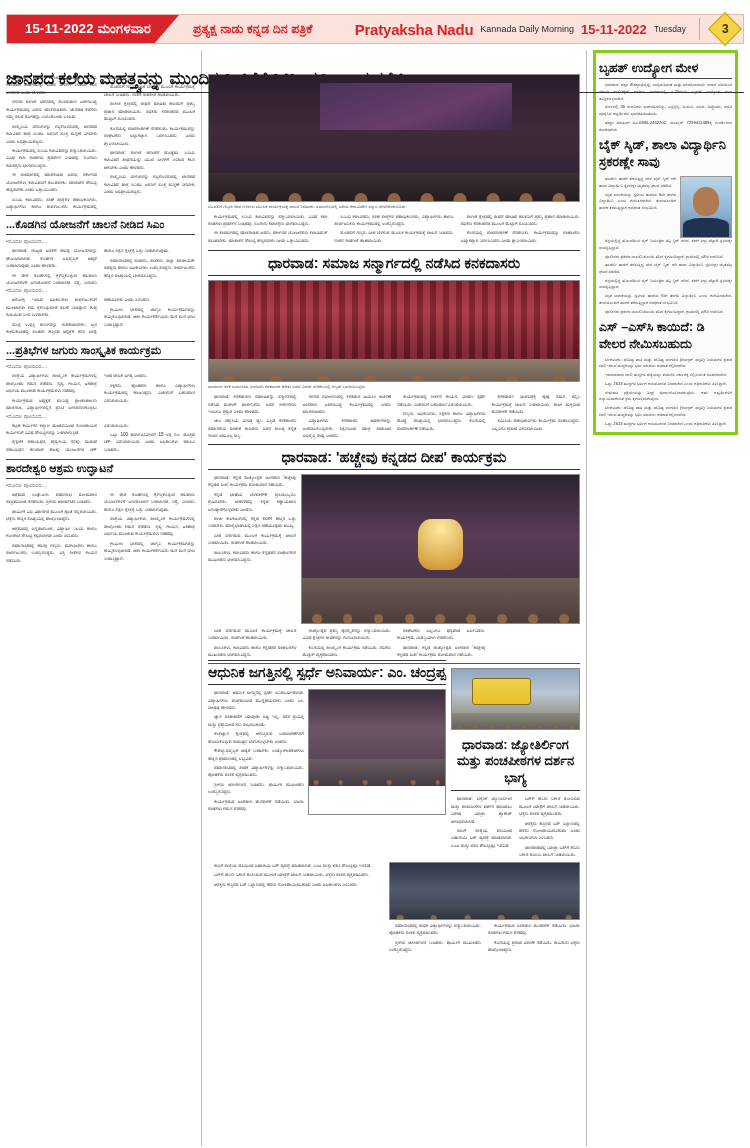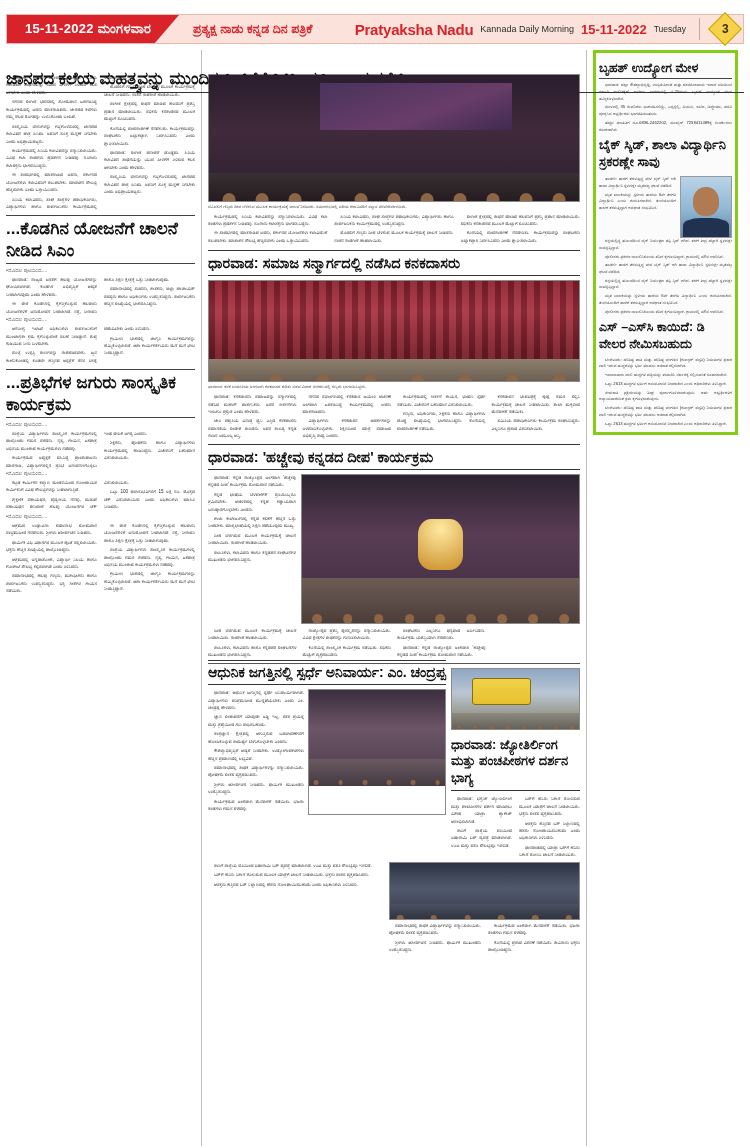--- a/index.html
+++ b/index.html
@@ -59,28 +59,28 @@
   
   .lead-headline {
     font-size:17.5px; font-weight:bold; color:#111;
     line-height:1.25; letter-spacing:-.2px;
     padding:4px 0 3px 0;
     border-bottom:1.5px solid #333;
     margin-bottom:4px;
   }
   .sec-headline {
     font-size:14.5px; font-weight:bold; color:#111;
-    line-height:1.25; text-align:left;
+    line-height:1.25; text-align:center;
     padding:3px 0 3px 0;
     border-top:1.2px solid #333;
     border-bottom:1.2px solid #333;
     margin:4px 0 4px 0;
   }
   .sub-headline {
-    font-size:17px; font-weight:bold; color:#111;
+    font-size:11px; font-weight:bold; color:#111;
     line-height:1.25;
     border-top:1px solid #444; border-bottom:1px solid #444;
     padding:2px 0; margin:5px 0 3px 0;
   }
   .kicker { font-size:5.5px; color:#555; margin:1px 0 2px 0; }
 
   .rc-headline {
     font-size:12.5px; font-weight:bold; color:#111; line-height:1.3;
     border-bottom:1px solid #444; padding-bottom:2px; margin:4px 0 3px 0;
   }
@@ -204,20 +204,21 @@
         <p>ಶಿಕ್ಷಕರು, ಪೋಷಕರು ಹಾಗೂ ವಿದ್ಯಾರ್ಥಿಗಳು ಕಾರ್ಯಕ್ರಮದಲ್ಲಿ ಹಾಜರಿದ್ದರು. ವಿಜೇತರಿಗೆ ಬಹುಮಾನ ವಿತರಿಸಲಾಯಿತು.</p>
       </div>
 
       <div class="kicker">•ಮೊದಲ ಪುಟದಿಂದ....</div>
       <div class="txt cols2">
         <p>ಕಟ್ಟಡ ಕಾರ್ಮಿಕರ ಕಲ್ಯಾಣ ಮಂಡಳಿಯಿಂದ ನೋಂದಾಯಿತ ಕಾರ್ಮಿಕರಿಗೆ ವಿವಿಧ ಸೌಲಭ್ಯಗಳನ್ನು ನೀಡಲಾಗುತ್ತಿದೆ.</p>
         <p>ಶೈಕ್ಷಣಿಕ ಸಹಾಯಧನ, ವೈದ್ಯಕೀಯ ನೆರವು, ಮದುವೆ ಸಹಾಯಧನ ಸೇರಿದಂತೆ ಹಲವು ಯೋಜನೆಗಳ ಚೆಕ್ ವಿತರಿಸಲಾಯಿತು.</p>
         <p>ಒಟ್ಟು 100 ಫಲಾನುಭವಿಗಳಿಗೆ 15 ಲಕ್ಷ ರೂ. ಮೊತ್ತದ ಚೆಕ್ ವಿತರಿಸಲಾಯಿತು ಎಂದು ಅಧಿಕಾರಿಗಳು ಮಾಹಿತಿ ನೀಡಿದರು.</p>
       </div>
 
+      <div class="sub-headline">ಶಾರದೇಶ್ವರಿ ಆಶ್ರಮ ಉದ್ಘಾಟನೆ</div>
       <div class="kicker">•ಮೊದಲ ಪುಟದಿಂದ....</div>
       <div class="txt cols2">
         <p>ಆಶ್ರಮದ ಉದ್ಘಾಟನಾ ಸಮಾರಂಭ ಸೋಮವಾರ ಸಂಭ್ರಮದಿಂದ ನೆರವೇರಿತು. ಶ್ರೀಗಳು ಆಶೀರ್ವಚನ ನೀಡಿದರು.</p>
         <p>ಧಾರ್ಮಿಕ ವಿಧಿ ವಿಧಾನಗಳ ಮೂಲಕ ಪೂಜೆ ಸಲ್ಲಿಸಲಾಯಿತು. ಭಕ್ತರು ಹೆಚ್ಚಿನ ಸಂಖ್ಯೆಯಲ್ಲಿ ಪಾಲ್ಗೊಂಡಿದ್ದರು.</p>
         <p>ಆಶ್ರಮದಲ್ಲಿ ಅನ್ನದಾಸೋಹ, ವಿದ್ಯಾರ್ಥಿ ನಿಲಯ ಹಾಗೂ ಗೋಶಾಲೆ ಸೌಲಭ್ಯ ಕಲ್ಪಿಸಲಾಗಿದೆ ಎಂದು ತಿಳಿಸಿದರು.</p>
         <p>ಸಮಾರಂಭದಲ್ಲಿ ಹಲವು ಗಣ್ಯರು, ಮಠಾಧೀಶರು ಹಾಗೂ ಸಾರ್ವಜನಿಕರು ಉಪಸ್ಥಿತರಿದ್ದರು. ಭಕ್ತಿ ಗೀತೆಗಳ ಗಾಯನ ನಡೆಯಿತು.</p>
         <p>ಈ ವೇಳೆ ಕೊಡಗಿನಲ್ಲಿ ಕೈಗೆತ್ತಿಕೊಳ್ಳುವ ಹಲವಾರು ಯೋಜನೆಗಳಿಗೆ ಅನುಮೋದನೆ ನೀಡಲಾಗಿದೆ. ರಸ್ತೆ, ನೀರಾವರಿ ಹಾಗೂ ಶಿಕ್ಷಣ ಕ್ಷೇತ್ರಕ್ಕೆ ಒತ್ತು ನೀಡಲಾಗುವುದು.</p>
         <p>ಸಂಸ್ಥೆಯ ವಿದ್ಯಾರ್ಥಿಗಳು ಸಾಂಸ್ಕೃತಿಕ ಕಾರ್ಯಕ್ರಮಗಳಲ್ಲಿ ಪಾಲ್ಗೊಂಡು ಗಮನ ಸೆಳೆದರು. ನೃತ್ಯ, ಗಾಯನ, ಏಕಪಾತ್ರ ಅಭಿನಯ ಮುಂತಾದ ಕಾರ್ಯಕ್ರಮಗಳು ನಡೆದವು.</p>
         <p>ಗ್ರಾಮೀಣ ಭಾಗದಲ್ಲಿ ಜಾಗೃತಿ ಕಾರ್ಯಕ್ರಮಗಳನ್ನು ಹಮ್ಮಿಕೊಳ್ಳಲಾಗಿದೆ. ಆಶಾ ಕಾರ್ಯಕರ್ತೆಯರು ಮನೆ ಮನೆ ಭೇಟಿ ನೀಡುತ್ತಿದ್ದಾರೆ.</p>
       </div>

